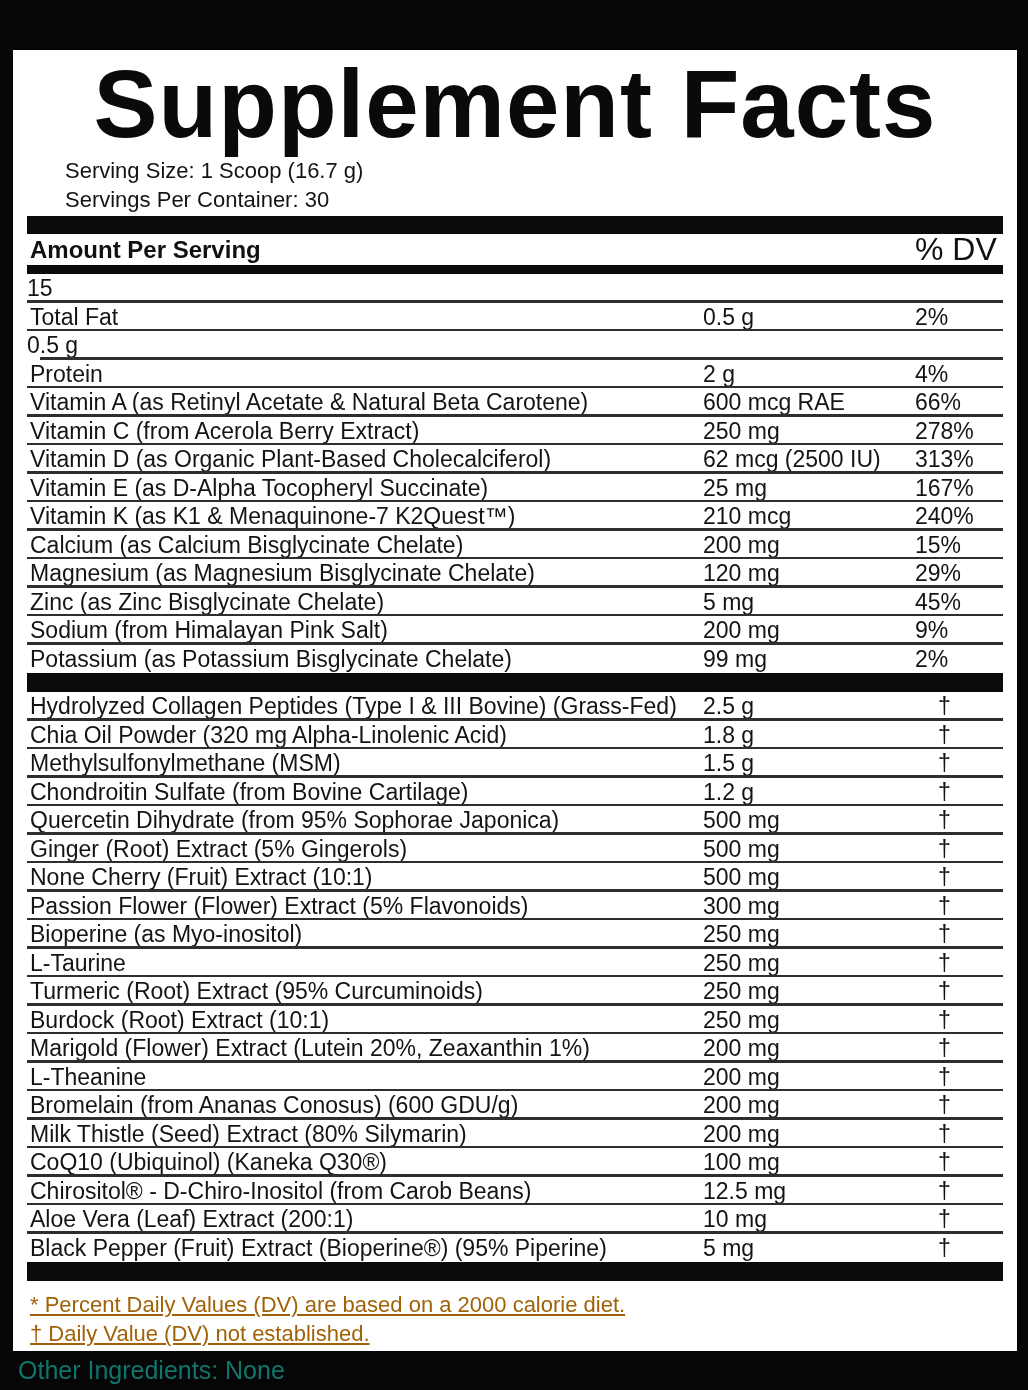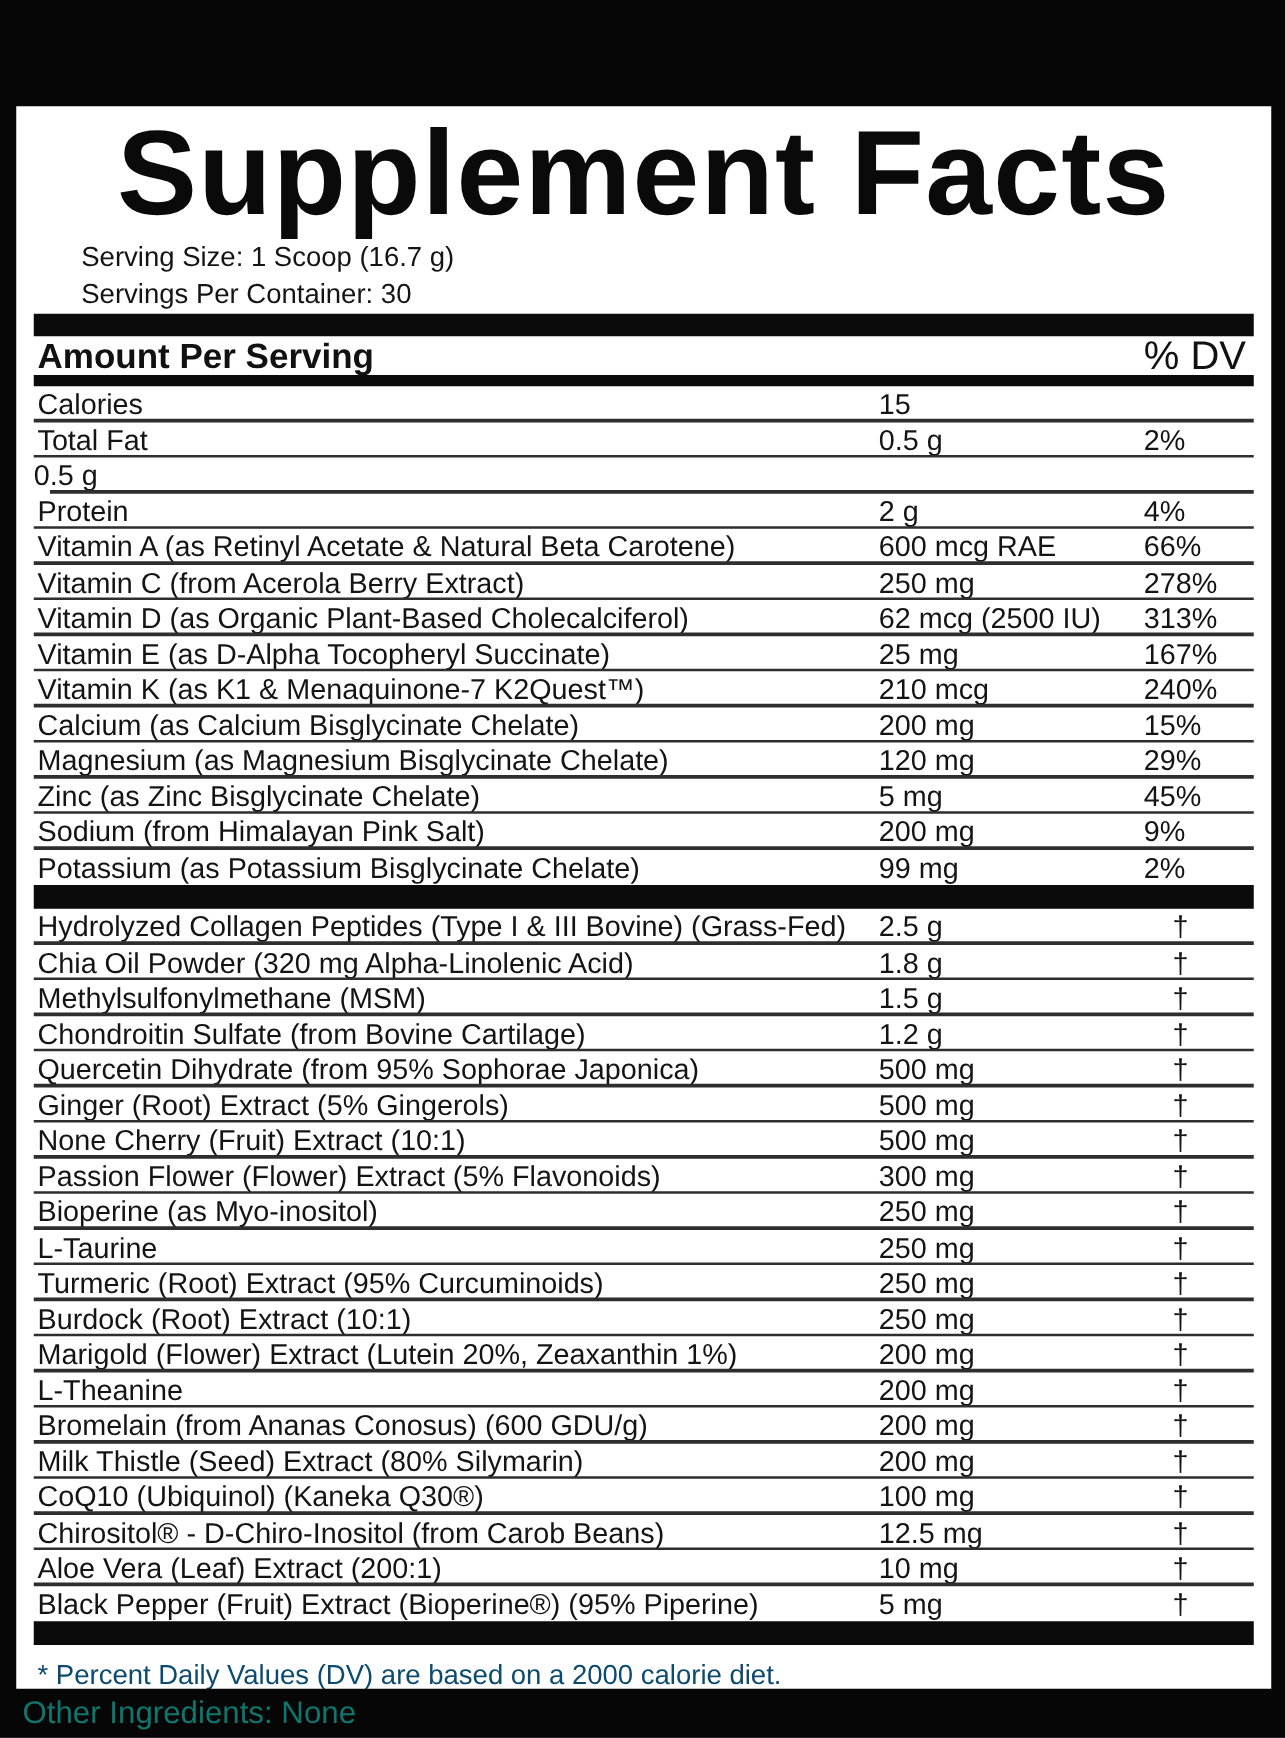--- a/index.html
+++ b/index.html
@@ -11,21 +11,20 @@
     overflow: hidden;
   }
   .stage { position: relative; width: 1028px; height: 1390px; background: #060606; }
 
   .panel {
     position: absolute;
     left: 13px; top: 50px;
     width: 1004px; height: 1301px;
     background: #ffffff;
     padding: 0 14px;
-    margin-top: 35px;
   }
 
   .title {
     margin-top: 2px;
     font-size: 96px;
     line-height: 104px;
     font-weight: bold;
     letter-spacing: 1px;
     text-align: center;
     white-space: nowrap;
@@ -34,40 +33,40 @@
 
   .serving-block { margin-left: 38px; }
   .serving-line { font-size: 22px; line-height: 29px; color: #141414; }
 
   .bar { background: #0b0b0b; }
   .bar-thick { height: 18px; margin-top: 2px; }
   .bar-thin { height: 9px; }
   .bar-sep { height: 19px; }
 
   .thead { display: flex; align-items: center; height: 31px; }
-  .thead-left { flex: 1; font-size: 28px; font-weight: bold; padding-left: 3px; }
+  .thead-left { flex: 1; font-size: 24px; font-weight: bold; padding-left: 3px; }
   .thead-right { width: 88px; font-size: 32px; font-weight: normal; }
 
   .sec { display: block; }
   .row { position: relative; display: flex; align-items: center; height: 28.5px; }
   .row:not(:last-child)::after {
     content: "";
     position: absolute; left: 0; right: 0; bottom: 0;
     height: 2.4px; background: #2e2e2e;
   }
   .row.indent::after { left: 13px; }
   .cell { font-size: 23px; line-height: 26px; white-space: nowrap; color: #141414; }
   .c-name { width: 676px; padding-left: 3px; overflow: hidden; }
   .row.indent .c-name { padding-left: 16px; }
   .c-amt { width: 212px; }
   .c-dv { flex: 1; }
   #blend-table .c-dv { padding-left: 23px; }
 
   .footnotes { padding: 9px 0 0 3px; }
-  .footnote { font-size: 22px; line-height: 29px; color: #0c4a6e; }
+  .footnote { font-size: 22px; line-height: 29px; color: #a16207; text-decoration: underline; }
 
   .footer {
     position: absolute;
     left: 0; bottom: 0;
     width: 1028px; height: 39px;
     background: #060606;
     display: flex; align-items: center;
     padding-left: 18px;
   }
   .footer-text { color: #0f766e; font-size: 25px; }
@@ -91,21 +90,20 @@
     <div class="thead">
       <div class="thead-left">Amount Per Serving</div>
       <div class="thead-right">% DV</div>
     </div>
 
     <div class="bar bar-thin"></div>
 
     <div class="sec" id="main-table">
 
         <div class="row">
-          <span class="cell c-name">Calories</span>
           <span class="cell c-amt">15</span>
           <span class="cell c-dv"></span>
         </div>
 
         <div class="row">
           <span class="cell c-name">Total Fat</span>
           <span class="cell c-amt">0.5 g</span>
           <span class="cell c-dv">2%</span>
         </div>
 

